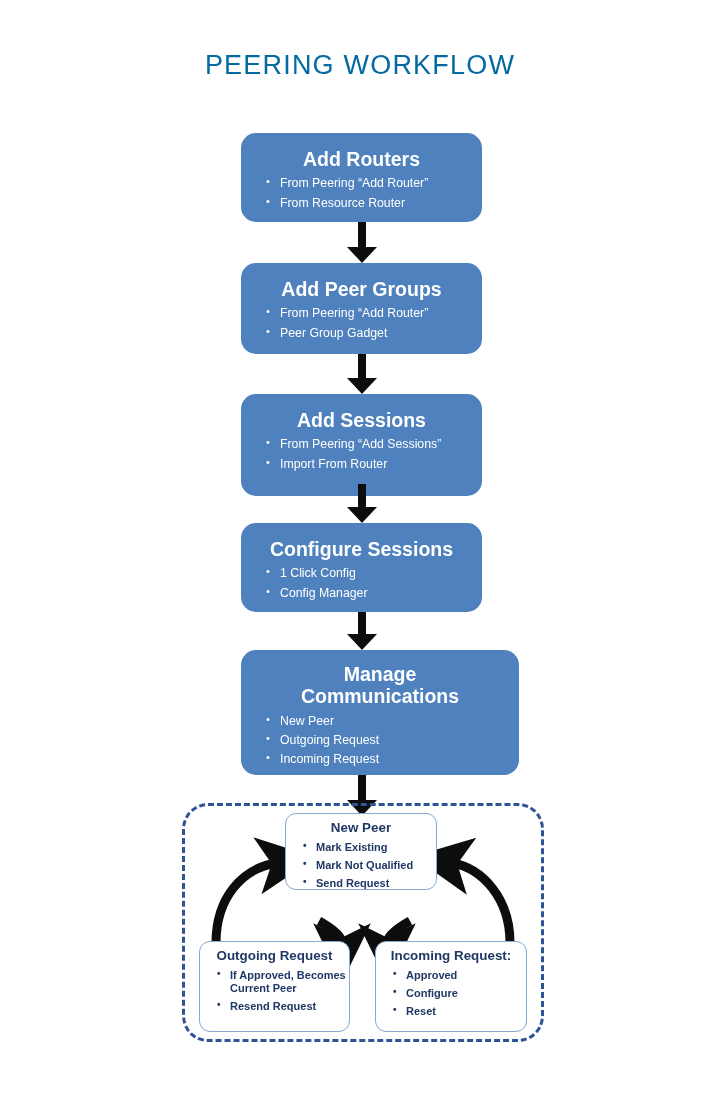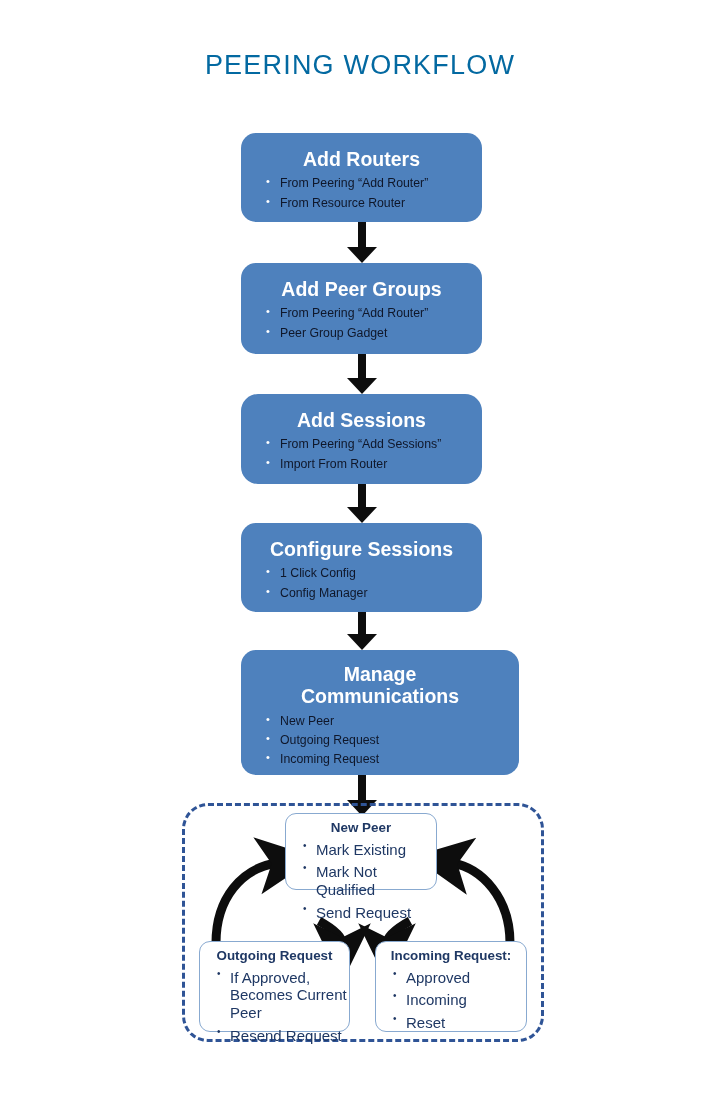--- a/index.html
+++ b/index.html
@@ -44,21 +44,21 @@
   }
   .stepbox .bx-title.two-line{padding-top:9px;}
   .stepbox ul{
     list-style:none;
     margin:0;
     padding:7px 0 0 21px;
   }
   .stepbox ul li{
     position:relative;
     font-size:12.3px;
-    color:#0f172a;
+    color:#ffffff;
     line-height:1.0;
     padding:0 0 0 14px;
     margin:0 0 7px 0;
     white-space:nowrap;
   }
   .stepbox ul li:before{
     content:"\2022";
     position:absolute;
     left:0;top:-1px;
     font-size:11px;
@@ -111,25 +111,26 @@
     padding-top:7px;
     line-height:1.1;
   }
   .subbox ul{
     list-style:none;
     margin:0;
     padding:5px 0 0 17px;
   }
   .subbox ul li{
     position:relative;
-    font-size:15px;
+    font-size:11px;
     color:#1F3864;
     line-height:1.18;
     padding:0 0 0 13px;
     margin:0 0 5px 0;
+    font-weight:bold;
   }
   .subbox ul li:before{
     content:"\2022";
     position:absolute;
     left:0;top:-1px;
     font-size:10px;
     color:#1F3864;
   }
 
   
@@ -167,21 +168,21 @@
       <li>From  Peering “Add Router”</li>
       <li>Peer Group Gadget</li>
     </ul>
   </div>
 
   <div class="connector" style="left:347px;top:354px;height:40px;">
     <div class="stem" style="height:24px;"></div>
     <div class="head" style="top:24px;"></div>
   </div>
 
-  <div class="stepbox" style="left:241px;top:394px;width:241px;height:90px;border-radius:17px;">
+  <div class="stepbox" style="left:241px;top:394px;width:241px;height:102px;">
     <div class="bx-title">Add Sessions</div>
     <ul>
       <li>From  Peering “Add Sessions”</li>
       <li>Import  From Router</li>
     </ul>
   </div>
 
   <div class="connector" style="left:347px;top:484px;height:39px;">
     <div class="stem" style="height:23px;"></div>
     <div class="head" style="top:23px;"></div>
@@ -249,18 +250,18 @@
     <ul>
       <li>If Approved, Becomes Current Peer</li>
       <li>Resend Request</li>
     </ul>
   </div>
 
   <div class="subbox" style="left:375px;top:941px;width:152px;height:91px;">
     <div class="bx-title">Incoming Request:</div>
     <ul>
       <li>Approved</li>
-      <li>Incoming</li>
+      <li>Configure</li>
       <li>Reset</li>
     </ul>
   </div>
 
 </div>
 
 </body></html>

